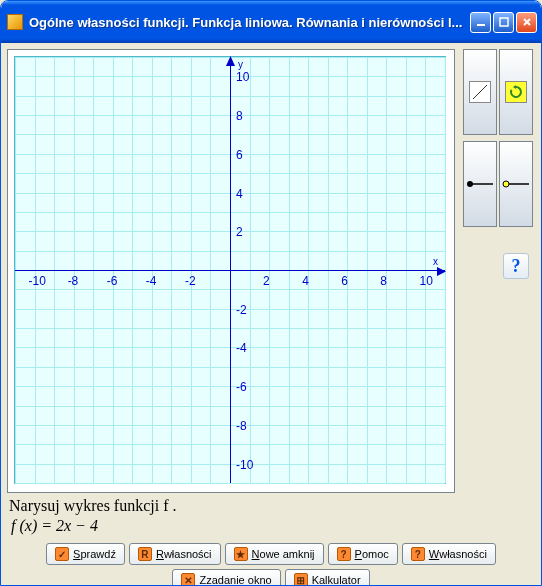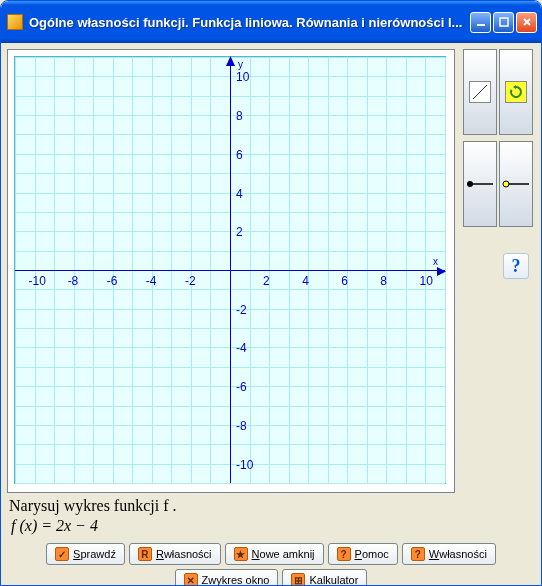--- a/index.html
+++ b/index.html
@@ -346,21 +346,21 @@
         </button>
       <button class="app-btn">
           <span class="btn-icon">?</span>
           <span><span class="ul">W</span><span>własności</span></span>
         </button>
     </div>
 
     <div class="btn-row">
       <button class="app-btn">
           <span class="btn-icon">✕</span>
-          <span><span class="ul">Z</span><span>wykres okno</span></span>
+          <span><span class="ul">Z</span><span>zadanie okno</span></span>
         </button>
       <button class="app-btn">
           <span class="btn-icon">⊞</span>
           <span><span class="ul">K</span><span>alkulator</span></span>
         </button>
     </div>
 
   </div>
 </div>
 

